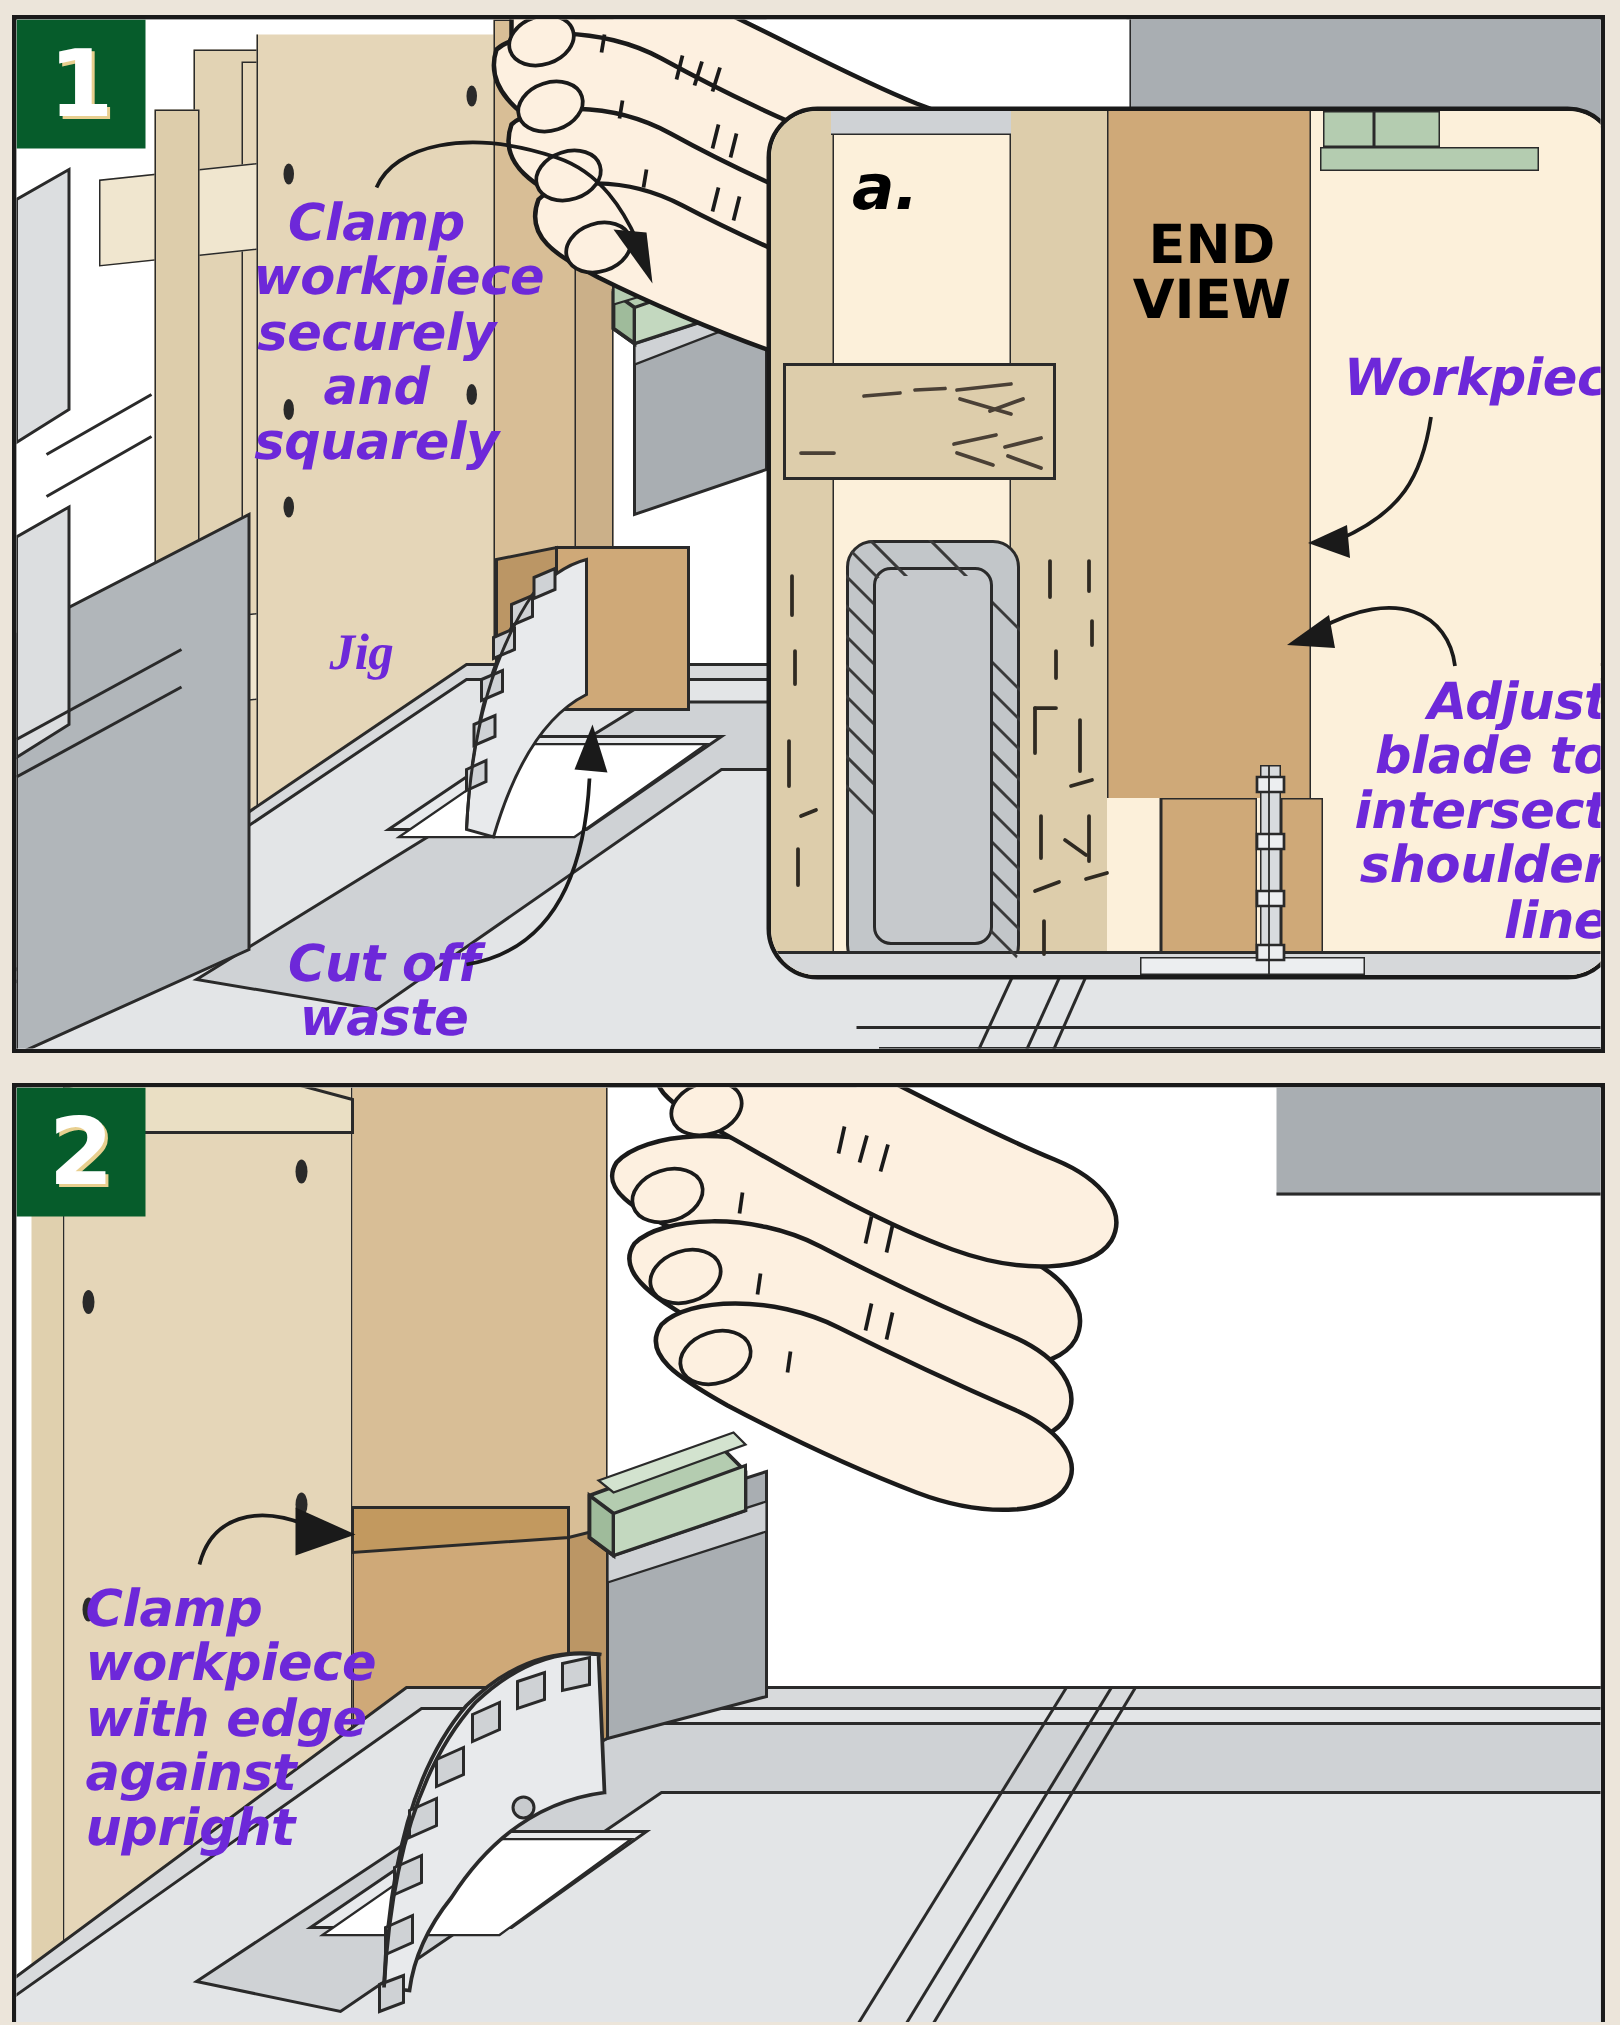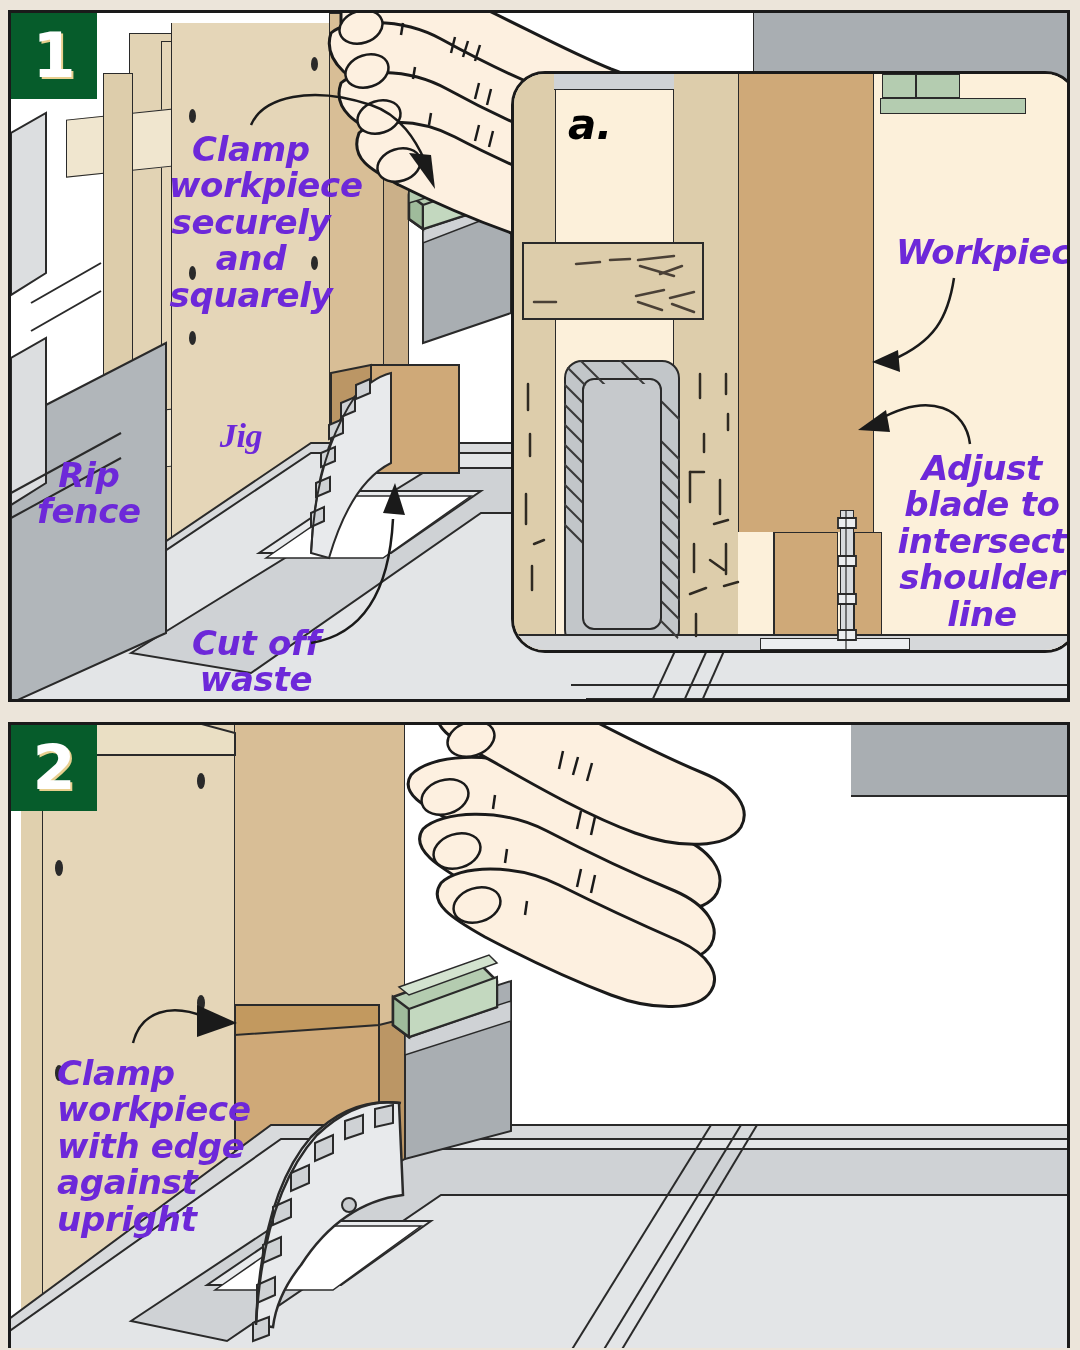--- a/index.html
+++ b/index.html
@@ -60,21 +60,21 @@
     font-style:italic;
     font-weight:600;
     color:#6d28d9;
     font-family:"DejaVu Sans", sans-serif;
     line-height:1.07;
     z-index:50;
     white-space:pre-line;
     letter-spacing:-0.3px;
   }
   .c-center{text-align:center;}
-  .c-right{text-align:center;}
+  .c-right{text-align:right;}
   .c-left{text-align:left;}
 
   .endview{
     position:absolute;
     font-weight:bold;
     font-style:normal;
     color:#000;
     font-family:"DejaVu Sans", sans-serif;
     line-height:1.02;
     z-index:50;
@@ -315,20 +315,22 @@
           </g>
           <line x1="332" y1="436" x2="332" y2="582" stroke="#2a2a2a" stroke-width="1.2"></line>
         </svg>
         <div class="sh" style="left:340px;top:458px;width:28px;height:124px;background:#cfa978;border:1.5px solid #2a2a2a;"></div>
 
         <div class="sh" style="left:0;top:560px;width:568px;height:24px;background:#d6d8da;border-top:2px solid #2a2a2a;"></div>
         <div class="sh" style="left:246px;top:564px;width:150px;height:12px;background:#eceef0;border:1.5px solid #2a2a2a;"></div>
 
         <div class="sublabel" style="left:54px;top:26px;">a.</div>
 
+        <div class="endview" style="left:228px;top:72px;width:132px;font-size:36px;">END
+VIEW</div>
 
         <div class="callout c-left" style="left:382px;top:160px;width:178px;font-size:34px;">Workpiece</div>
 
         <div class="callout c-right" style="left:378px;top:376px;width:180px;font-size:34px;">Adjust
 blade to
 intersect
 shoulder
 line</div>
 
         <svg class="arrow-svg" width="568" height="582" style="left:0;top:0;">
@@ -340,22 +342,20 @@
       </div>
 
       <div class="callout c-center" style="left:158px;top:118px;width:164px;font-size:34px;">Clamp
 workpiece
 securely
 and
 squarely</div>
 
       <div class="callout c-center" style="left:170px;top:405px;width:120px;font-size:34px;font-family:Liberation Serif, serif;">Jig</div>
 
-      <div class="callout c-center" style="left:18px;top:444px;width:120px;font-size:34px;">Rip
-fence</div>
 
       <div class="callout c-center" style="left:120px;top:612px;width:250px;font-size:34px;">Cut off waste
 to outside</div>
 
       <svg class="arrow-svg" width="1062" height="690" style="left:0;top:0;">
         <path d="M240,112 C252,84 300,72 360,92 C390,102 405,128 414,148" fill="none" stroke="#1a1a1a" stroke-width="2.5"></path>
         <polygon points="398,140 424,176 420,142" fill="#1a1a1a"></polygon>
         <path d="M300,630 C348,622 378,584 382,506" fill="none" stroke="#1a1a1a" stroke-width="2.5"></path>
         <polygon points="372,500 384,470 394,502" fill="#1a1a1a"></polygon>
       </svg>

